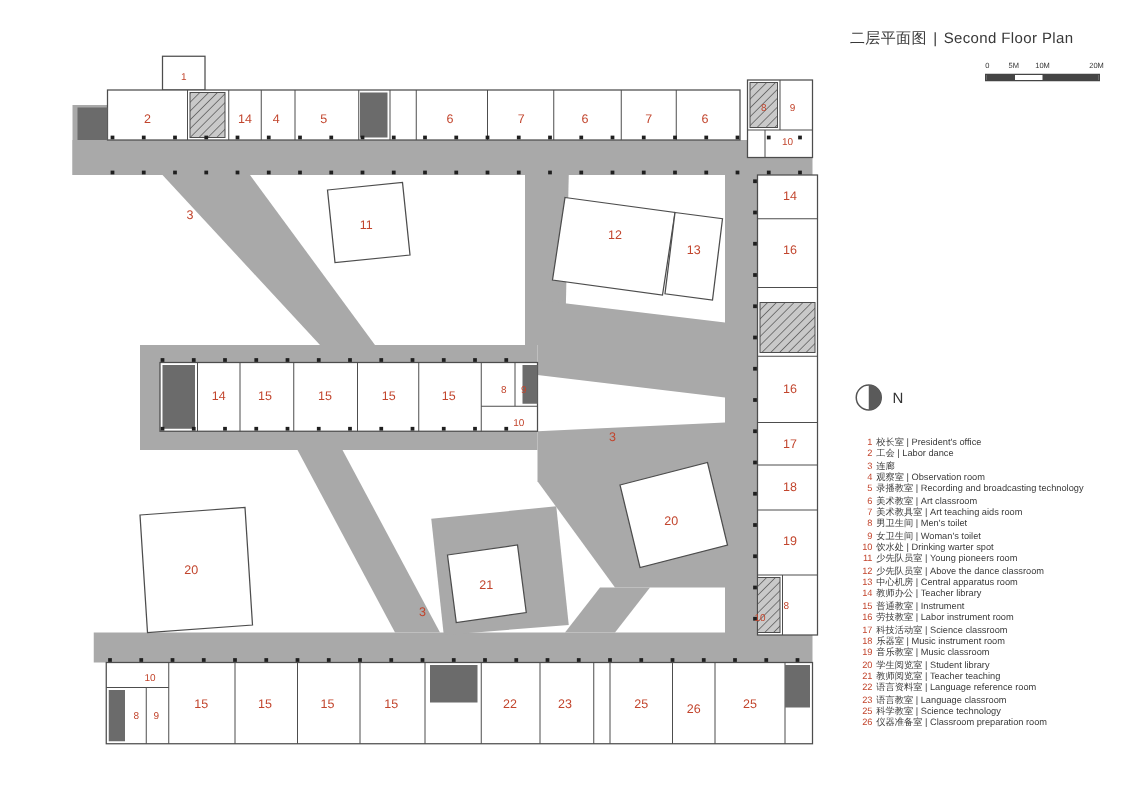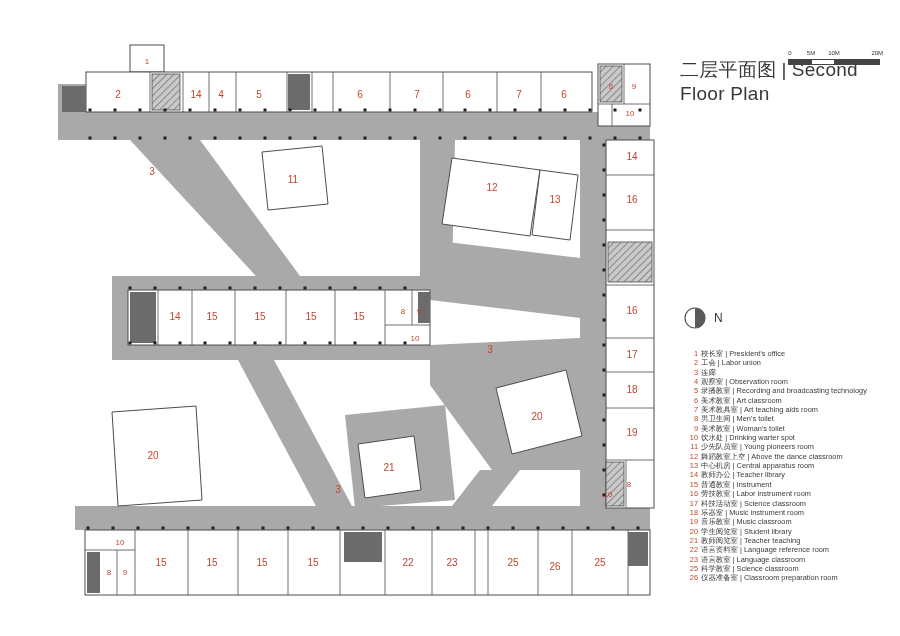--- a/index.html
+++ b/index.html
@@ -1,19 +1,19 @@
 <!DOCTYPE html>
 <html><head>
 <meta charset="utf-8">
 <style>
   html,body{margin:0;padding:0;background:#ffffff;}
   .canvas{position:relative;width:900px;height:636px;background:#fff;overflow:hidden;
           font-family:"Liberation Sans",sans-serif;color:#3a3a3a;}
   .plan-svg{position:absolute;left:0;top:0;}
-  .page-title{position:absolute;left:680px;top:22px;font-size:19px;color:#383838;letter-spacing:.3px;margin-top:35px;}
+  .page-title{position:absolute;left:680px;top:22px;font-size:12px;color:#383838;letter-spacing:.3px;}
   .page-title .sep{margin:0 5px;color:#383838;}
   .scalebar{position:absolute;left:788px;top:50px;width:92px;}
   .scalebar .labels{position:relative;height:8px;font-size:6px;color:#333;}
   .scalebar .labels span{position:absolute;transform:translateX(-50%);}
   .scalebar .bar{position:relative;height:4px;border:1px solid #444;margin-top:1px;}
   .scalebar .seg{position:absolute;top:0;bottom:0;background:#444;}
   .north{position:absolute;left:682px;top:304px;display:flex;align-items:center;}
   .north .n-label{font-size:12px;color:#333;margin-left:4px;}
   .legend{position:absolute;left:686px;top:349px;width:212px;}
   .legend-row{display:flex;align-items:baseline;line-height:9.35px;font-size:7.4px;white-space:nowrap;}
@@ -315,21 +315,21 @@
     <span class="n-label">N</span>
   </div>
 
   <div class="legend" id="legend-list">
       <div class="legend-row">
         <span class="lg-num">1</span>
         <span class="lg-txt">校长室 | President's office</span>
       </div>
       <div class="legend-row">
         <span class="lg-num">2</span>
-        <span class="lg-txt">工会 | Labor union</span>
+        <span class="lg-txt">工会 | Labor dance</span>
       </div>
       <div class="legend-row">
         <span class="lg-num">3</span>
         <span class="lg-txt">连廊</span>
       </div>
       <div class="legend-row">
         <span class="lg-num">4</span>
         <span class="lg-txt">观察室 | Observation room</span>
       </div>
       <div class="legend-row">
@@ -343,33 +343,33 @@
       <div class="legend-row">
         <span class="lg-num">7</span>
         <span class="lg-txt">美术教具室 | Art teaching aids room</span>
       </div>
       <div class="legend-row">
         <span class="lg-num">8</span>
         <span class="lg-txt">男卫生间 | Men's toilet</span>
       </div>
       <div class="legend-row">
         <span class="lg-num">9</span>
-        <span class="lg-txt">美术教室 | Woman's toilet</span>
+        <span class="lg-txt">女卫生间 | Woman's toilet</span>
       </div>
       <div class="legend-row">
         <span class="lg-num">10</span>
         <span class="lg-txt">饮水处 | Drinking warter spot</span>
       </div>
       <div class="legend-row">
         <span class="lg-num">11</span>
         <span class="lg-txt">少先队员室 | Young pioneers room</span>
       </div>
       <div class="legend-row">
         <span class="lg-num">12</span>
-        <span class="lg-txt">舞蹈教室上空 | Above the dance classroom</span>
+        <span class="lg-txt">少先队员室 | Above the dance classroom</span>
       </div>
       <div class="legend-row">
         <span class="lg-num">13</span>
         <span class="lg-txt">中心机房 | Central apparatus room</span>
       </div>
       <div class="legend-row">
         <span class="lg-num">14</span>
         <span class="lg-txt">教师办公 | Teacher library</span>
       </div>
       <div class="legend-row">
@@ -403,21 +403,21 @@
       <div class="legend-row">
         <span class="lg-num">22</span>
         <span class="lg-txt">语言资料室 | Language reference room</span>
       </div>
       <div class="legend-row">
         <span class="lg-num">23</span>
         <span class="lg-txt">语言教室 | Language classroom</span>
       </div>
       <div class="legend-row">
         <span class="lg-num">25</span>
-        <span class="lg-txt">科学教室 | Science classroom</span>
+        <span class="lg-txt">科学教室 | Science technology</span>
       </div>
       <div class="legend-row">
         <span class="lg-num">26</span>
         <span class="lg-txt">仪器准备室 | Classroom preparation room</span>
       </div>
     </div>
 
 </div>
 
 </body></html>

